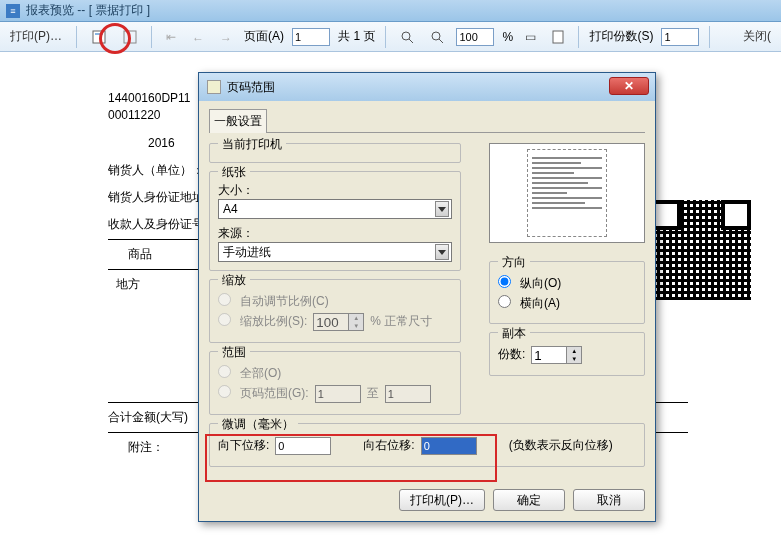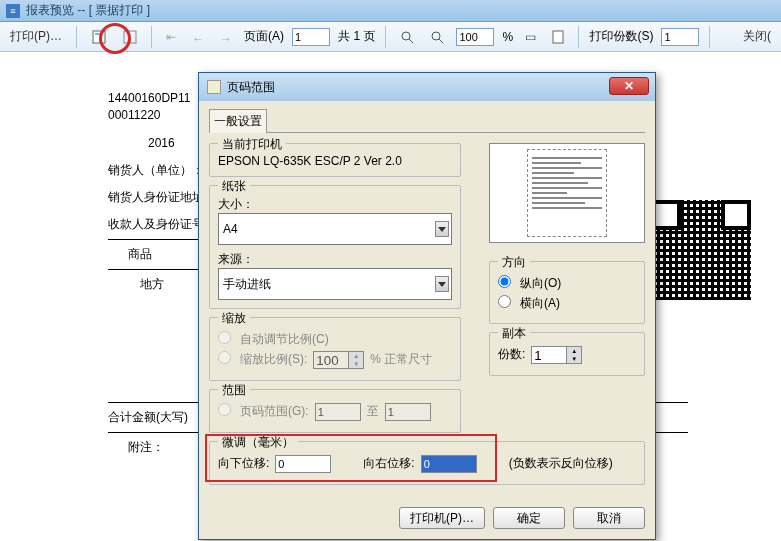--- a/index.html
+++ b/index.html
@@ -29,21 +29,21 @@
 .dlg-title{background:linear-gradient(#cde3f6,#a8cbe9);height:28px;display:flex;align-items:center;padding:0 8px;position:relative}
 .dlg-title .dicon{width:14px;height:14px;background:#f0f0d0;border:1px solid #999;margin-right:6px}
 .dlg-close{position:absolute;right:6px;top:4px;width:40px;height:18px;background:linear-gradient(#e9706a,#c53a34);border:1px solid #a02020;border-radius:3px;color:#fff;text-align:center;line-height:16px;cursor:pointer;font-weight:bold}
 .dlg-body{padding:8px 10px}
 .tabs{display:flex;border-bottom:1px solid #999;margin-bottom:10px}
 .tab{padding:3px 4px;border:1px solid #999;border-bottom:none;background:#ece9d8;cursor:pointer;margin-bottom:-1px;background:#f5f3ea}
 .group{border:1px solid #bbb;border-radius:2px;padding:10px 8px 8px;margin-bottom:8px;position:relative}
 .group-label{position:absolute;top:-8px;left:8px;background:#ece9d8;padding:0 4px;font-size:12px}
 .row{display:flex;align-items:flex-start;margin:3px 0;gap:6px}
 .lbl{font-size:12px}
-.select{border:1px solid #7a7a7a;background:#fff;height:32px;display:flex;align-items:center;justify-content:space-between;padding:0 2px 0 4px;cursor:pointer}
+.select{border:1px solid #7a7a7a;background:#fff;height:20px;display:flex;align-items:center;justify-content:space-between;padding:0 2px 0 4px;cursor:pointer}
 .select .arrow{width:14px;height:16px;background:linear-gradient(#f0f0f0,#d0d0d0);border:1px solid #888;display:flex;align-items:center;justify-content:center}
 .select .arrow::after{content:"";border-left:4px solid transparent;border-right:4px solid transparent;border-top:5px solid #333}
 .twocol{display:flex;gap:28px}
 .leftcol{flex:1}
 .rightcol{width:156px}
 .preview{border:1px solid #888;height:100px;padding:6px;background:#fff;display:flex;align-items:center;justify-content:center}
 .preview-page{border:1px dashed #888;width:80px;height:88px;background:#fff;padding:4px}
 .preview-page div{height:2px;background:#888;margin:3px 0}
 input[type=radio]{margin-right:3px}
 .disabled{color:#888}
@@ -127,21 +127,21 @@
   <div class="line" style="margin-top:12px">销货人（单位）：</div>
   <div class="line" style="margin-top:10px">销货人身份证地址</div>
   <div class="line" style="margin-top:10px">收款人及身份证号</div>
   <div class="divline"></div>
   <div class="line">
     <span style="margin-left:20px">商品</span>
     <span style="position:absolute;left:550px">（元）</span>
   </div>
   <div class="divline"></div>
   <div class="line">
-    <span style="margin-left:32px">地方</span>
+    <span style="margin-left:8px">地方</span>
     <span style="position:absolute;left:548px">45.00</span>
   </div>
   <div style="height:100px"></div>
   <div class="divline"></div>
   <div class="line">
     <span>合计金额(大写)</span>
     <span style="position:absolute;left:552px">0</span>
   </div>
   <div class="divline"></div>
   <div class="line" style="margin-left:20px">附注：</div>
@@ -166,21 +166,20 @@
   </div>
   <div class="dlg-body">
     <div class="tabs">
       <div class="tab">一般设置</div>
     </div>
 
     <div class="twocol">
       <div class="leftcol">
         <div class="group">
           <span class="group-label">当前打印机</span>
-          <div class="lbl">EPSON LQ-635K ESC/P 2 Ver 2.0</div>
         </div>
 
         <div class="group">
           <span class="group-label">纸张</span>
           <div class="lbl">大小：</div>
           <div class="select" style="width:100%">
             <span>A4</span>
             <span class="arrow"></span>
           </div>
           <div class="lbl" style="margin-top:6px">来源：</div>
@@ -205,20 +204,24 @@
                   <span>▴</span>
                   <span>▾</span>
                 </span>
               </span>
             <span>% 正常尺寸</span>
           </div>
         </div>
 
         <div class="group">
           <span class="group-label">范围</span>
+          <div class="row disabled">
+              <input type="radio" disabled="" style="">
+              <span>全部(O)</span>
+            </div>
           <div class="row disabled">
             <input type="radio" disabled="" style="">
             <span>页码范围(G):</span>
             <input class="numinput" disabled="" value="1" style="">
             <span>至</span>
             <input class="numinput" disabled="" value="1" style="">
           </div>
         </div>
       </div>
 

